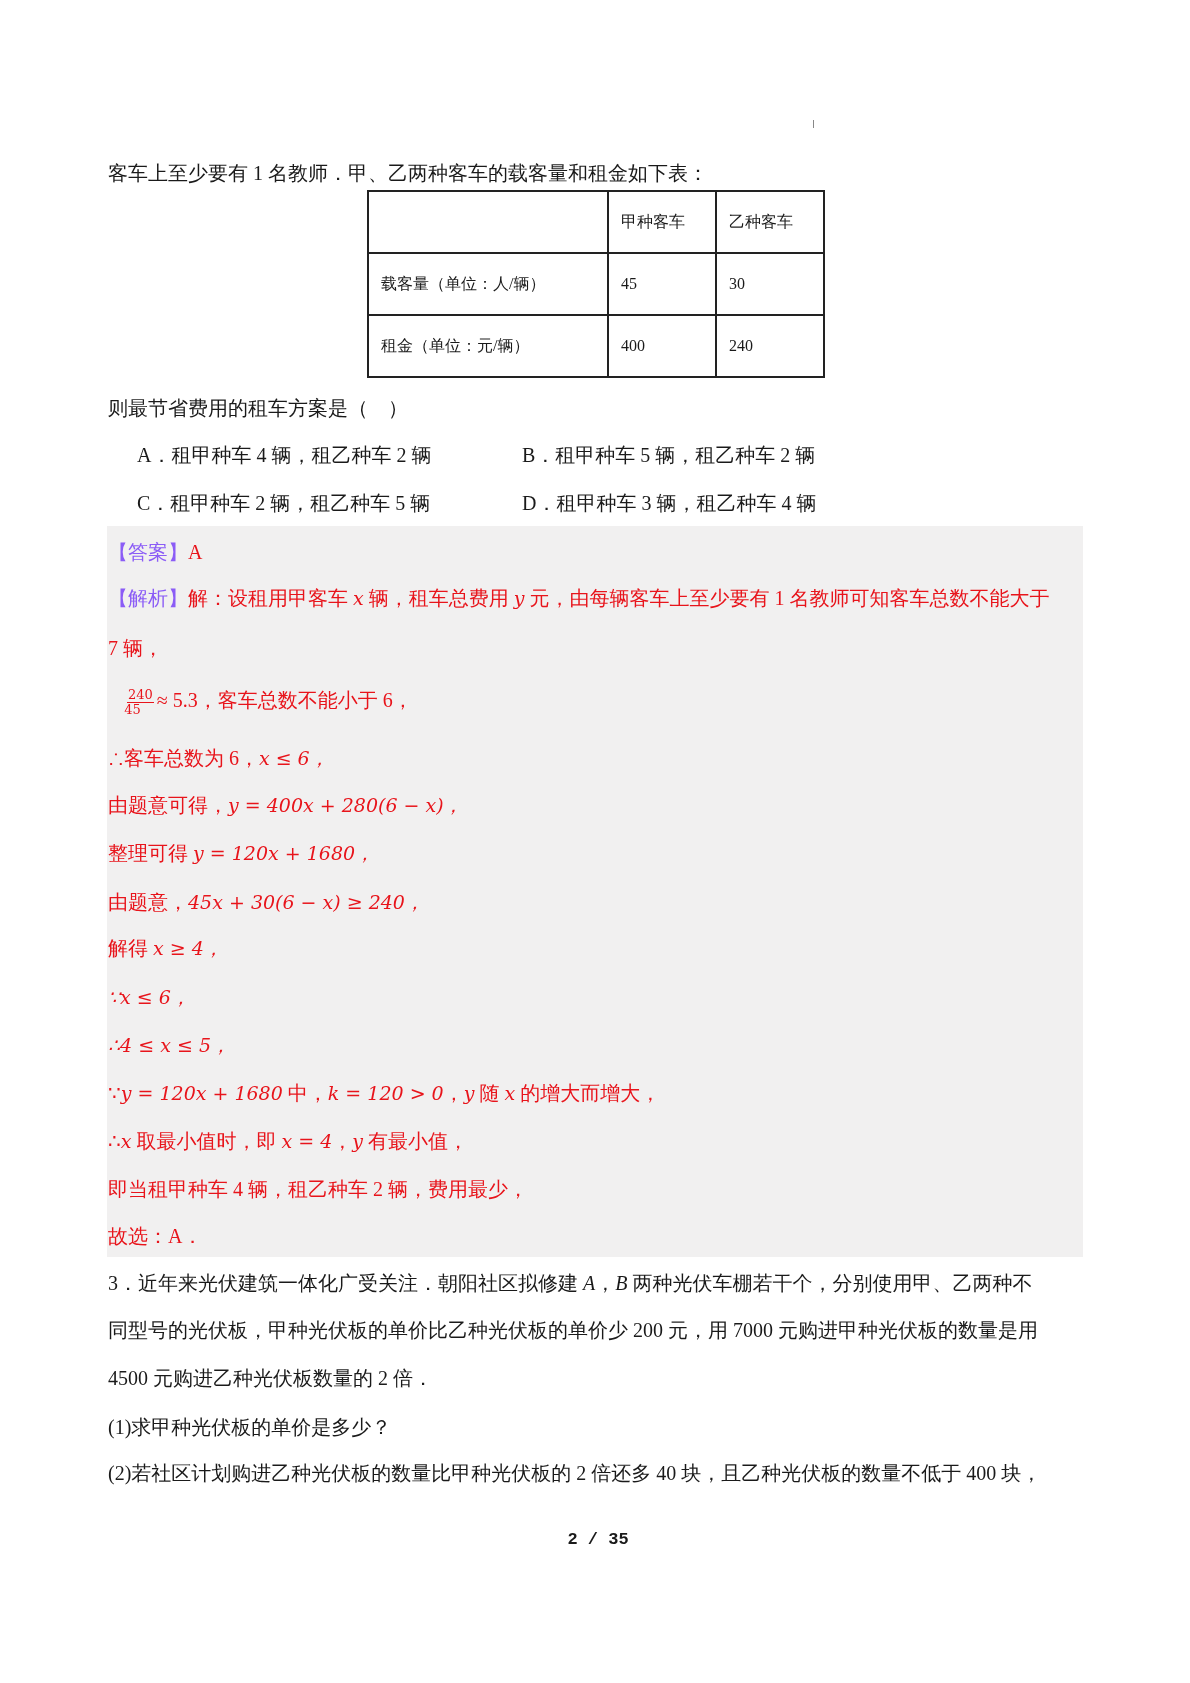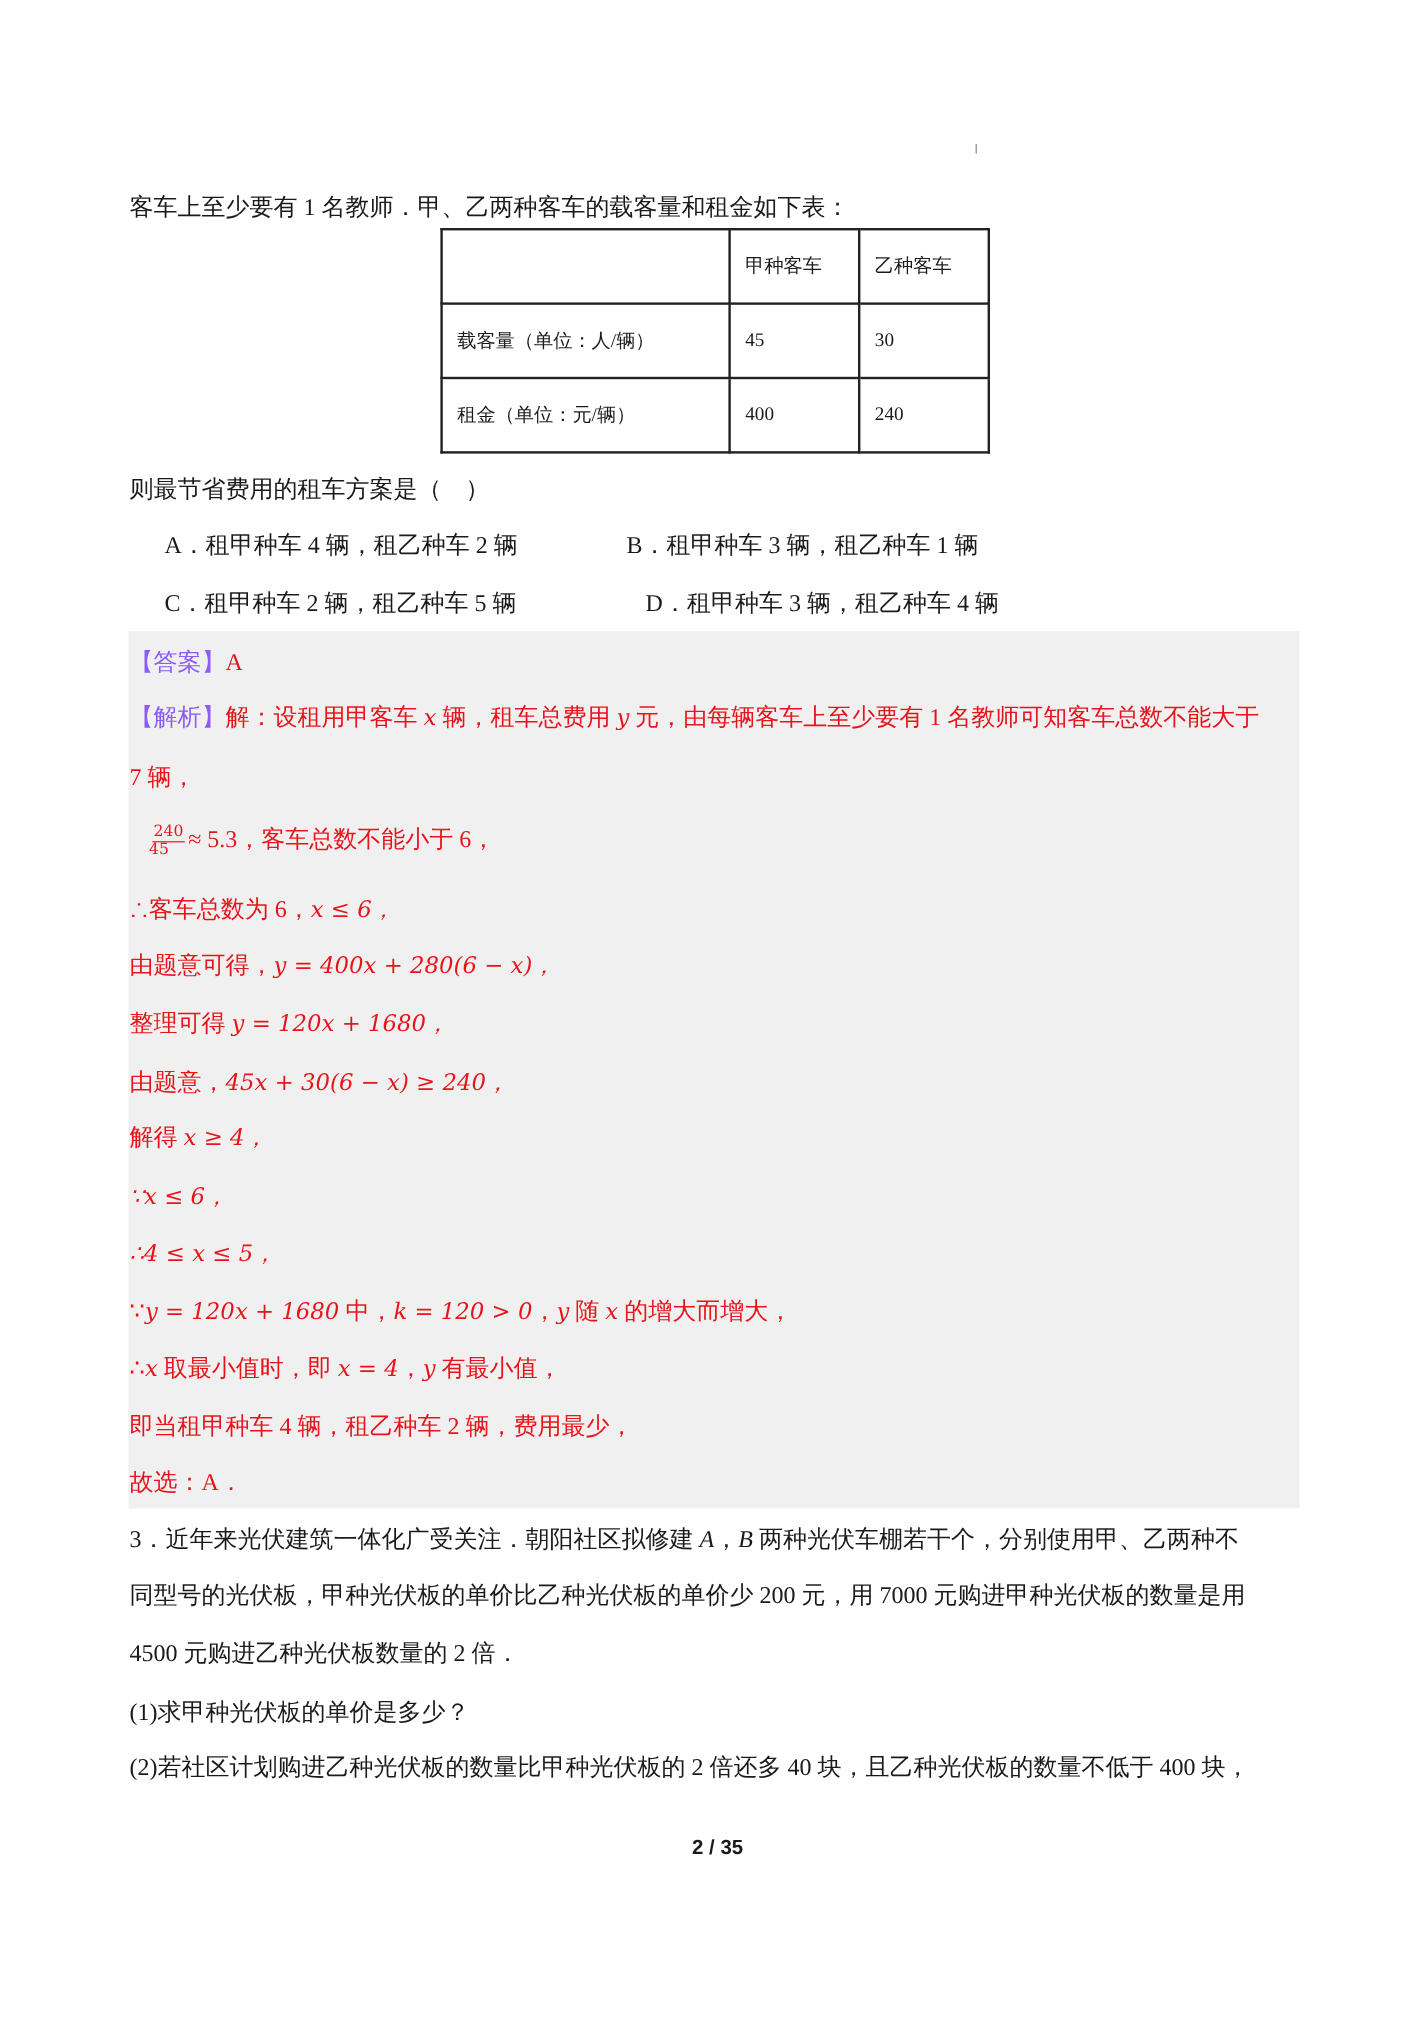--- a/index.html
+++ b/index.html
@@ -37,21 +37,21 @@
   .mi { font-family: "DejaVu Serif", serif; font-style: italic; font-size: 19px; }
   .frac {
     display: inline-block; vertical-align: middle; text-align: center;
     font-family: "DejaVu Serif", serif; font-size: 13px; line-height: 14px; margin: 0 3px;
   }
   .frac .num { display: block; border-bottom: 1px solid #e8141b; padding: 0 1px; margin-left: 16px; }
   .frac .den { display: block; }
 
   .page-num {
     position: absolute; left: 560px; top: 1530px; width: 76px; text-align: center;
-    font-family: Liberation Sans, sans-serif; font-weight: bold; font-size: 17px;
+    font-family: Liberation Mono, monospace; font-weight: bold; font-size: 17px;
   }
 </style>
 </head>
 <body>
 
 <div class="mark"></div>
 
 <div class="line" style="top:158px;">客车上至少要有 1 名教师．甲、乙两种客车的载客量和租金如下表：</div>
 
 <table class="rent">
@@ -70,23 +70,23 @@
     <td class="c0">租金（单位：元/辆）</td>
     <td class="c1">400</td>
     <td class="c2">240</td>
   </tr>
 </tbody>
   </table>
 
 <div class="line" style="top:393px;">则最节省费用的租车方案是（　）</div>
 
 <div class="opt" style="left:137px; top:440px;">A．租甲种车 4 辆，租乙种车 2 辆</div>
-<div class="opt" style="left:522px; top:440px;">B．租甲种车 3 辆，租乙种车 1 辆</div>
+<div class="opt" style="left:522px; top:440px;">B．租甲种车 5 辆，租乙种车 2 辆</div>
 <div class="opt" style="left:137px; top:488px;">C．租甲种车 2 辆，租乙种车 5 辆</div>
-<div class="opt" style="left:538px; top:488px;">D．租甲种车 3 辆，租乙种车 4 辆</div>
+<div class="opt" style="left:522px; top:488px;">D．租甲种车 3 辆，租乙种车 4 辆</div>
 
 <div class="answer-box"></div>
 
 <div class="line red" style="top:537px;">
   <span class="tag">【答案】</span><span>A</span>
 </div>
 
 <div class="line red" style="top:583px;">
   <span class="tag">【解析】</span><span>解：设租用甲客车 </span><span class="mi">x</span><span> 辆，租车总费用 </span><span class="mi">y</span><span> 元，由每辆客车上至少要有 1 名教师可知客车总数不能大于</span>
 </div>

